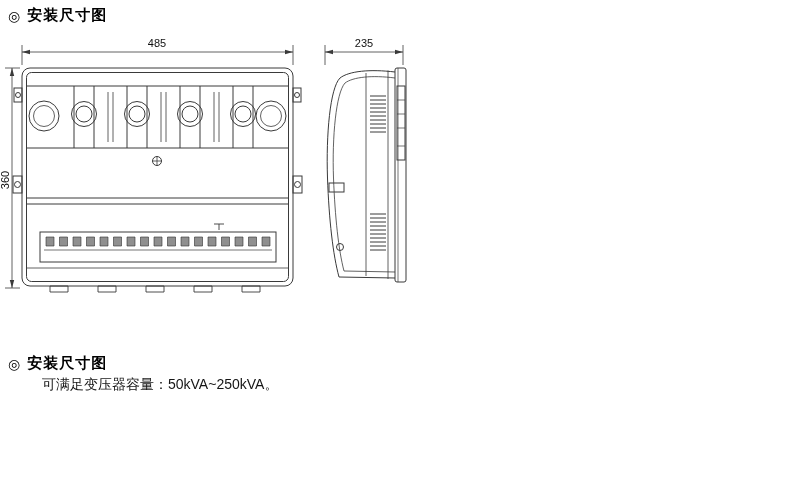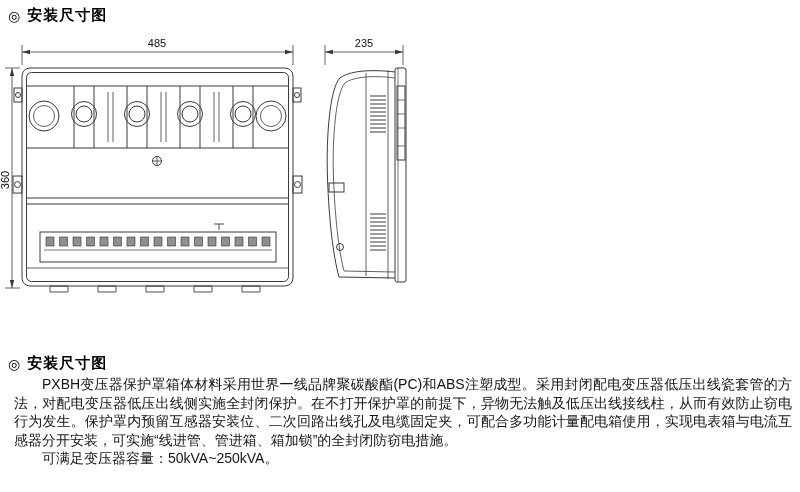--- a/index.html
+++ b/index.html
@@ -142,17 +142,16 @@
     <span class="marker">◎</span>
     <span>安装尺寸图</span>
   </div>
 
   <div class="section-title" id="title-func">
     <span class="marker">◎</span>
     <span>安装尺寸图</span>
   </div>
 
   <div class="text-block">
-    <p>PXBH变压器保护罩箱体材料采用世界一线品牌聚碳酸酯(PC)和ABS注塑成型。采用封闭配电变压器低压出线瓷套管的方法，对配电变压器低压出线侧实施全封闭保护。在不打开保护罩的前提下，异物无法触及低压出线接线柱，从而有效防止窃电行为发生。保护罩内预留互感器安装位、二次回路出线孔及电缆固定夹，可配合多功能计量配电箱使用，实现电表箱与电流互感器分开安装，可实施“线进管、管进箱、箱加锁”的全封闭防窃电措施。</p>
     <p>可满足变压器容量：50kVA~250kVA。</p>
   </div>
 
 </div>
 
 </body></html>

